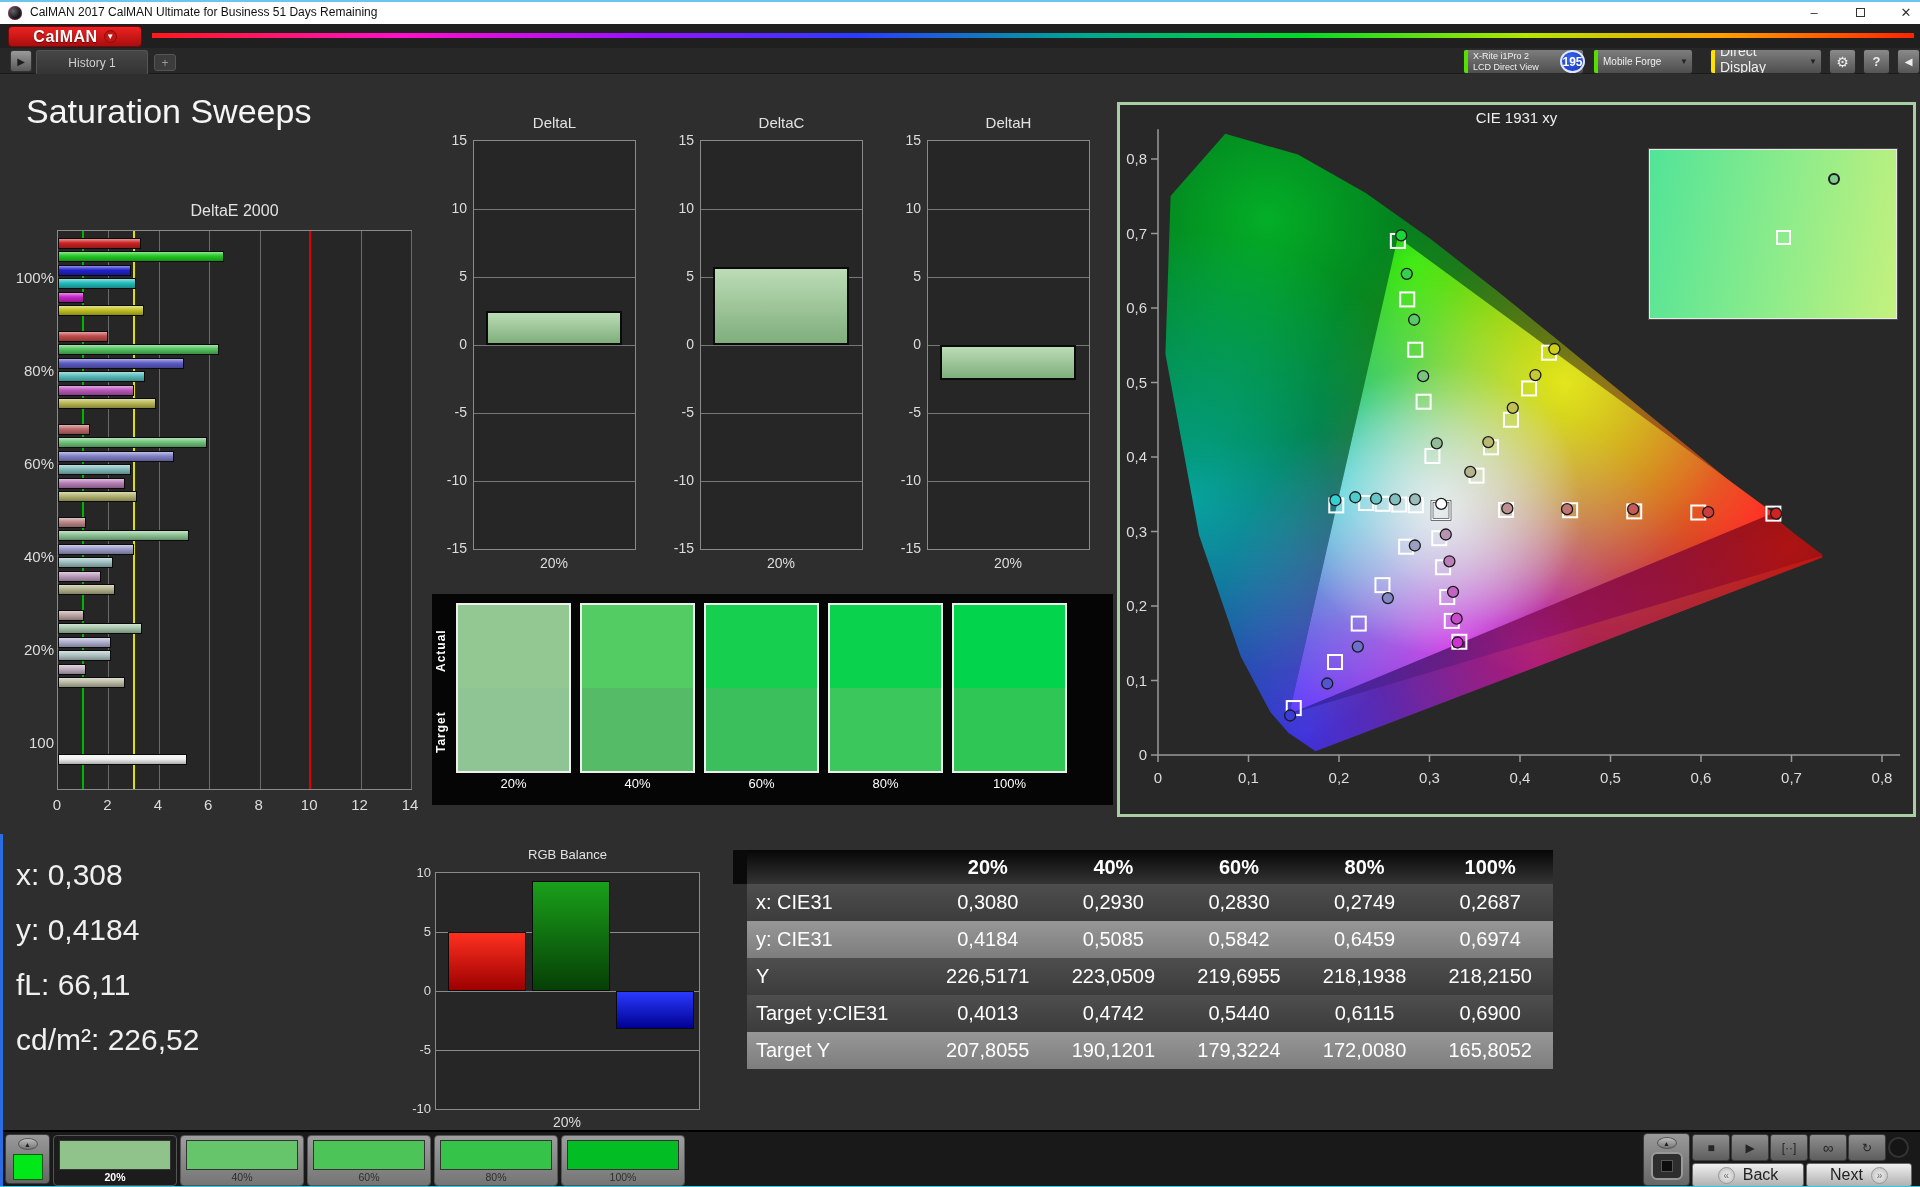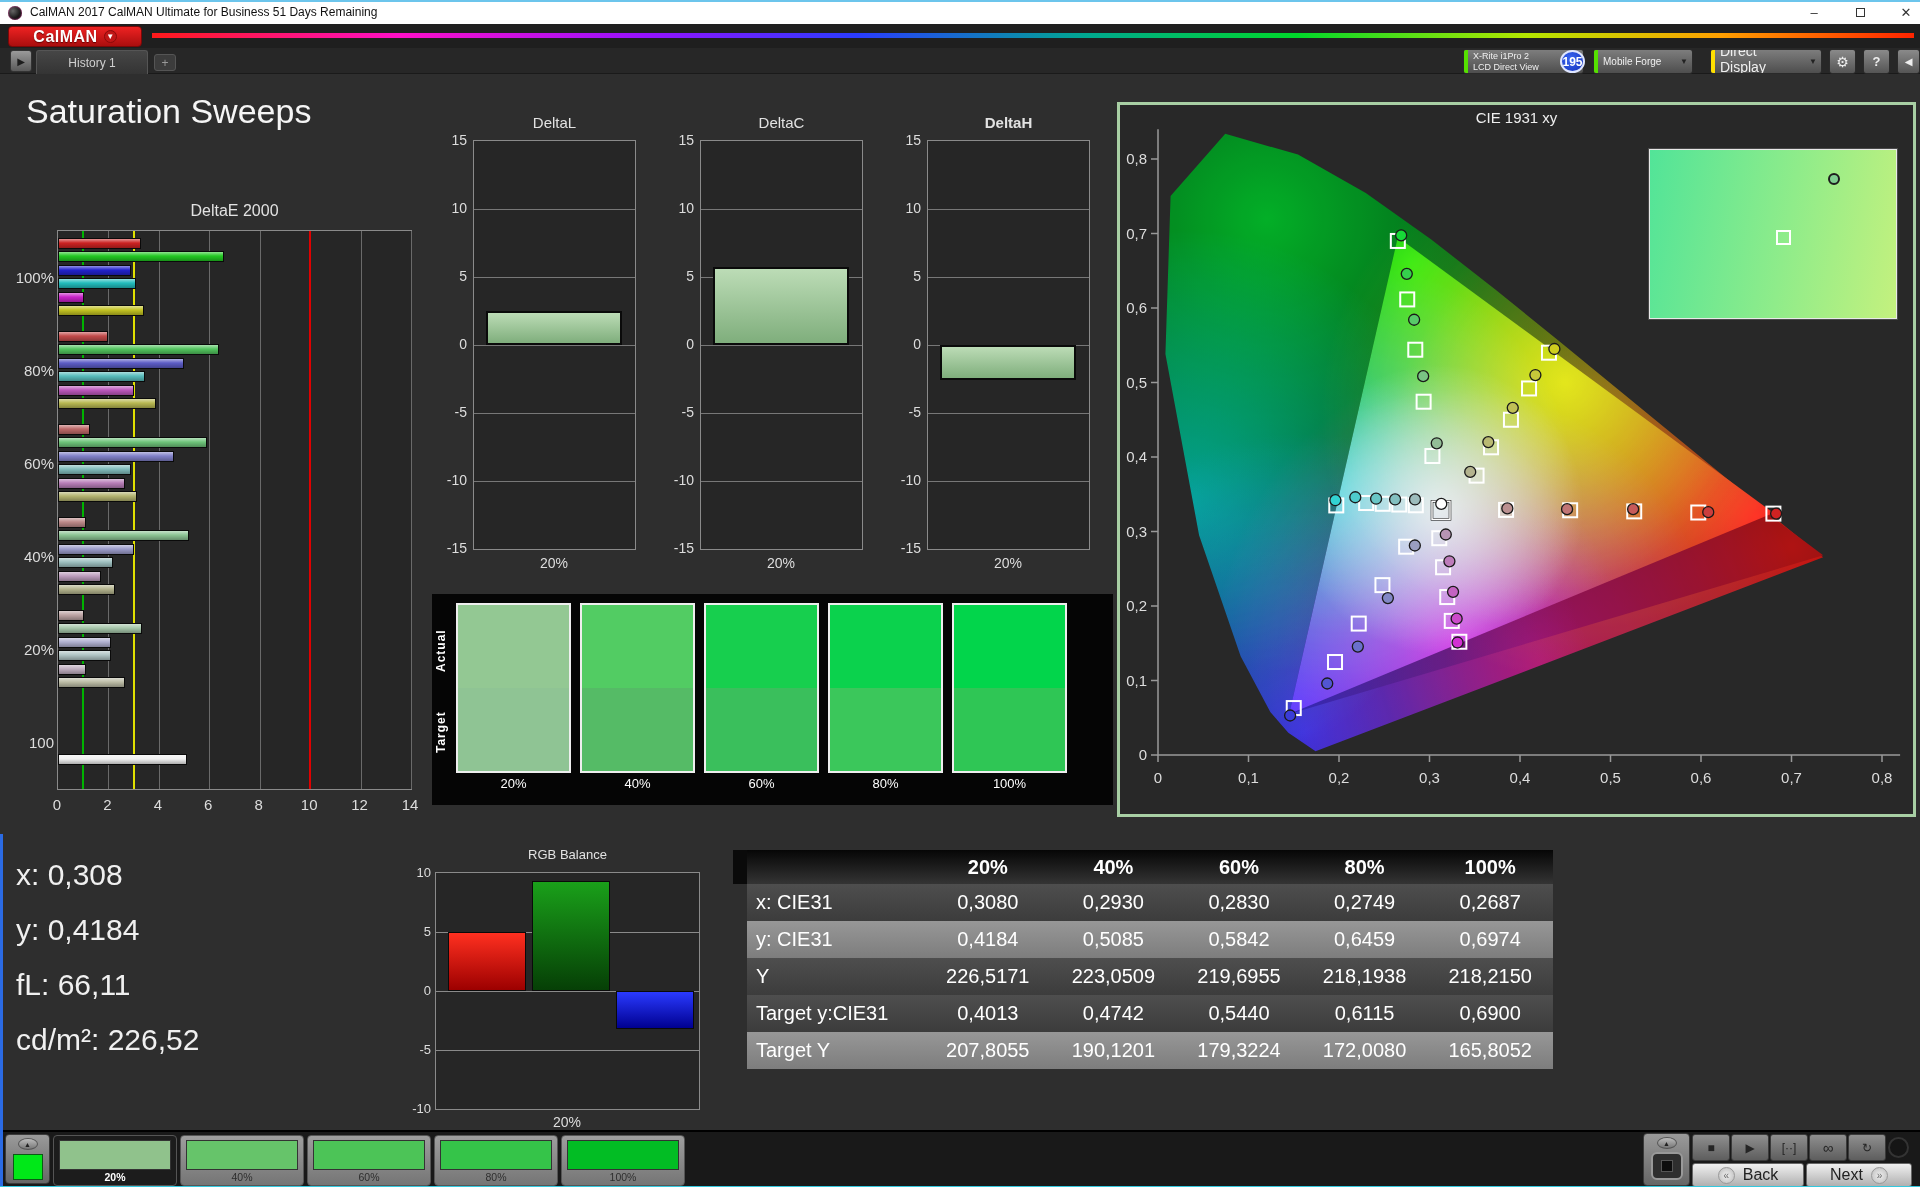--- a/index.html
+++ b/index.html
@@ -278,21 +278,21 @@
           <div class="gridh" style="top: 68px;"></div>
           <div class="gridh" style="top: 136px;"></div>
           <div class="gridh" style="top: 204px;"></div>
           <div class="gridh" style="top: 272px;"></div>
           <div class="gridh" style="top: 340px;"></div>
           <div class="dbar" style="left: 12px; width: 136px; top: 126.48px; height: 77.52px;"></div>
         </div>
         <div class="axis-xlabel" style="left: 119px; top: 443px; font-size: 14px;">20%</div>
       </div>
       <div style="position: absolute; left: 889px; top: 110px; width: 210px; height: 470px;">
-        <div class="chart-title" style="left: 38px; width: 163px; top: 2px; font-size: 15px; font-weight: bold;">DeltaH</div>
+        <div class="chart-title" style="left: 38px; width: 163px; top: 2px; font-size: 15px;">DeltaH</div>
         <div class="axis-ylabel" style="left: 0px; top: 28px; width: 32px; position: absolute; font-size: 14px;">15</div>
         <div class="axis-ylabel" style="left: 0px; top: 96px; width: 32px; position: absolute; font-size: 14px;">10</div>
         <div class="axis-ylabel" style="left: 0px; top: 164px; width: 32px; position: absolute; font-size: 14px;">5</div>
         <div class="axis-ylabel" style="left: 0px; top: 232px; width: 32px; position: absolute; font-size: 14px;">0</div>
         <div class="axis-ylabel" style="left: 0px; top: 300px; width: 32px; position: absolute; font-size: 14px;">-5</div>
         <div class="axis-ylabel" style="left: 0px; top: 368px; width: 32px; position: absolute; font-size: 14px;">-10</div>
         <div class="axis-ylabel" style="left: 0px; top: 436px; width: 32px; position: absolute; font-size: 14px;">-15</div>
         <div class="frame" style="left: 38px; top: 28px; width: 163px; height: 410px;">
           <div class="gridh" style="top: 68px;"></div>
           <div class="gridh" style="top: 136px;"></div>

